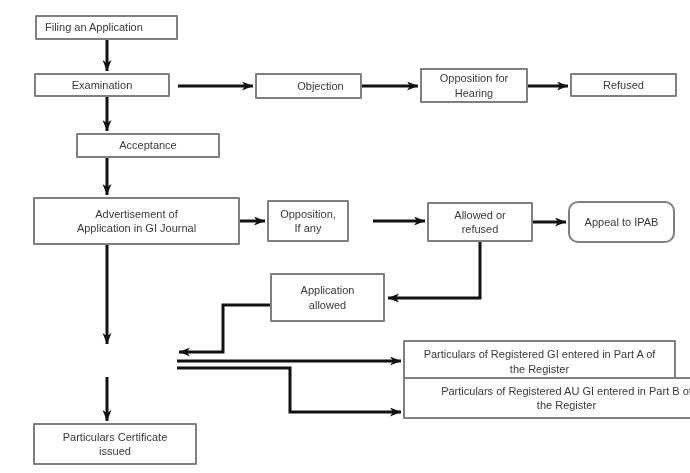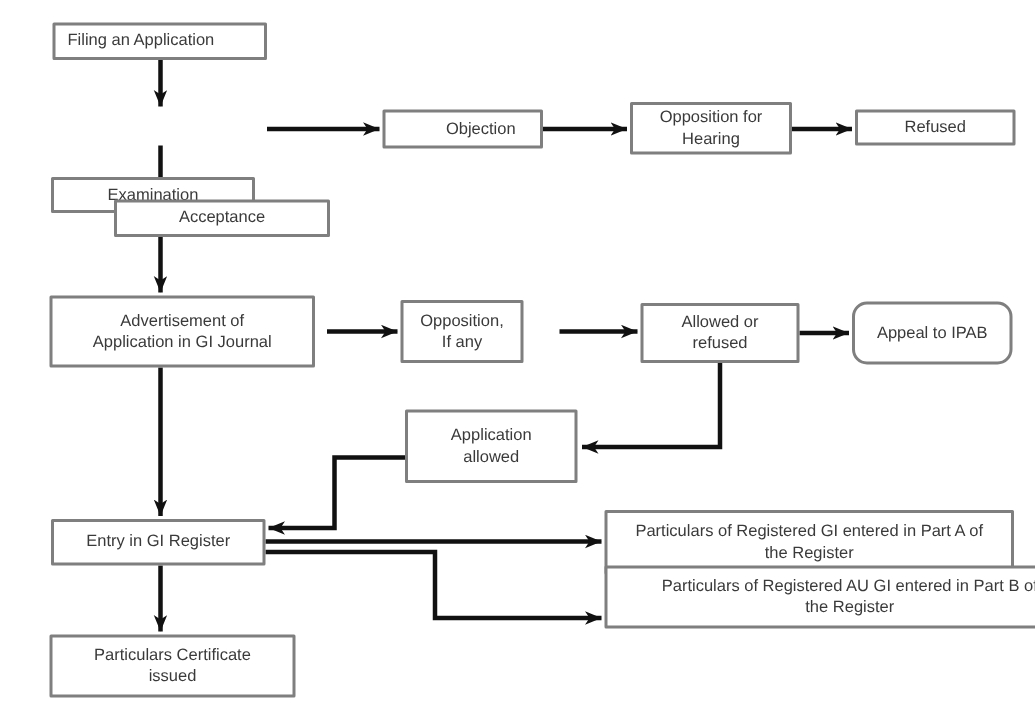--- a/index.html
+++ b/index.html
@@ -85,46 +85,45 @@
       <polyline points="107,377 107,421" marker-end="url(#ah)"></polyline>
 
       <polyline points="177,361 401,361" marker-end="url(#ah)"></polyline>
 
       <polyline points="177,368 290,368 290,412 401,412" marker-end="url(#ah)"></polyline>
     </g>
   </svg>
 
   <div class="node align-left" style="left:35px; top:15px; width:143px; height:25px;">Filing an Application</div>
 
-  <div class="node" style="left:34px; top:73px; width:136px; height:24px;margin-top:45px;">Examination</div>
+  <div class="node" style="left:34px; top:73px; width:136px; height:24px;">Examination</div>
 
   <div class="node" style="left:255px; top:73px; width:107px; height:26px;padding-left:28px;">Objection</div>
 
   <div class="node" style="left:420px; top:68px; width:108px; height:35px;">Opposition for
 Hearing</div>
 
   <div class="node" style="left:570px; top:73px; width:107px; height:24px;">Refused</div>
 
   <div class="node" style="left:34px; top:133px; width:144px; height:25px;margin-left:42px;">Acceptance</div>
 
-  <div class="node" style="left:33px; top:197px; width:177px; height:48px;">Advertisement of
+  <div class="node" style="left:33px; top:197px; width:207px; height:48px;">Advertisement of
 Application in GI Journal</div>
 
   <div class="node" style="left:267px; top:200px; width:82px; height:42px;">Opposition,
 If any</div>
 
   <div class="node" style="left:427px; top:202px; width:106px; height:40px;">Allowed or
 refused</div>
 
   <div class="node" style="left:568px; top:201px; width:107px; height:42px;border-radius:10px;">Appeal to IPAB</div>
 
   <div class="node" style="left:270px; top:273px; width:115px; height:49px;">Application
 allowed</div>
 
-  <div class="node" style="left:34px; top:346px; width:143px; height:31px;">Entry in GI Register</div>
 
   <div class="node" style="left:33px; top:423px; width:164px; height:42px;">Particulars Certificate
 issued</div>
 
   <div class="node" style="left:403px; top:340px; width:273px; height:43px;">Particulars of Registered GI entered in Part A of
 the Register</div>
 
   <div class="node" style="left:403px; top:377px; width:327px; height:42px;">Particulars of Registered AU GI entered in Part B of
 the Register</div>
 

